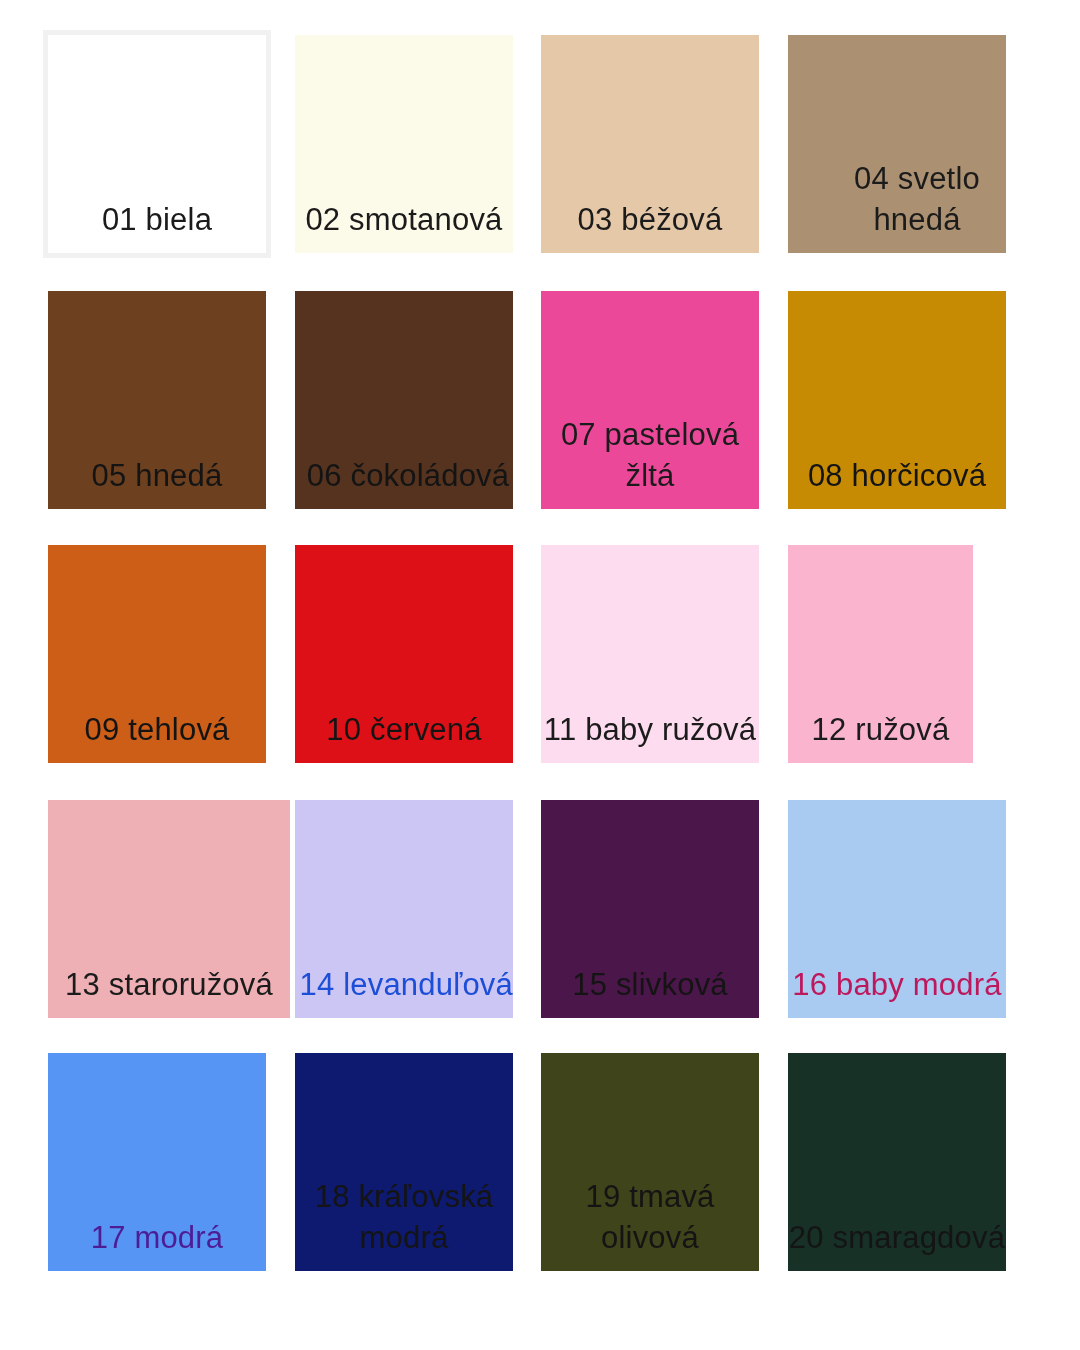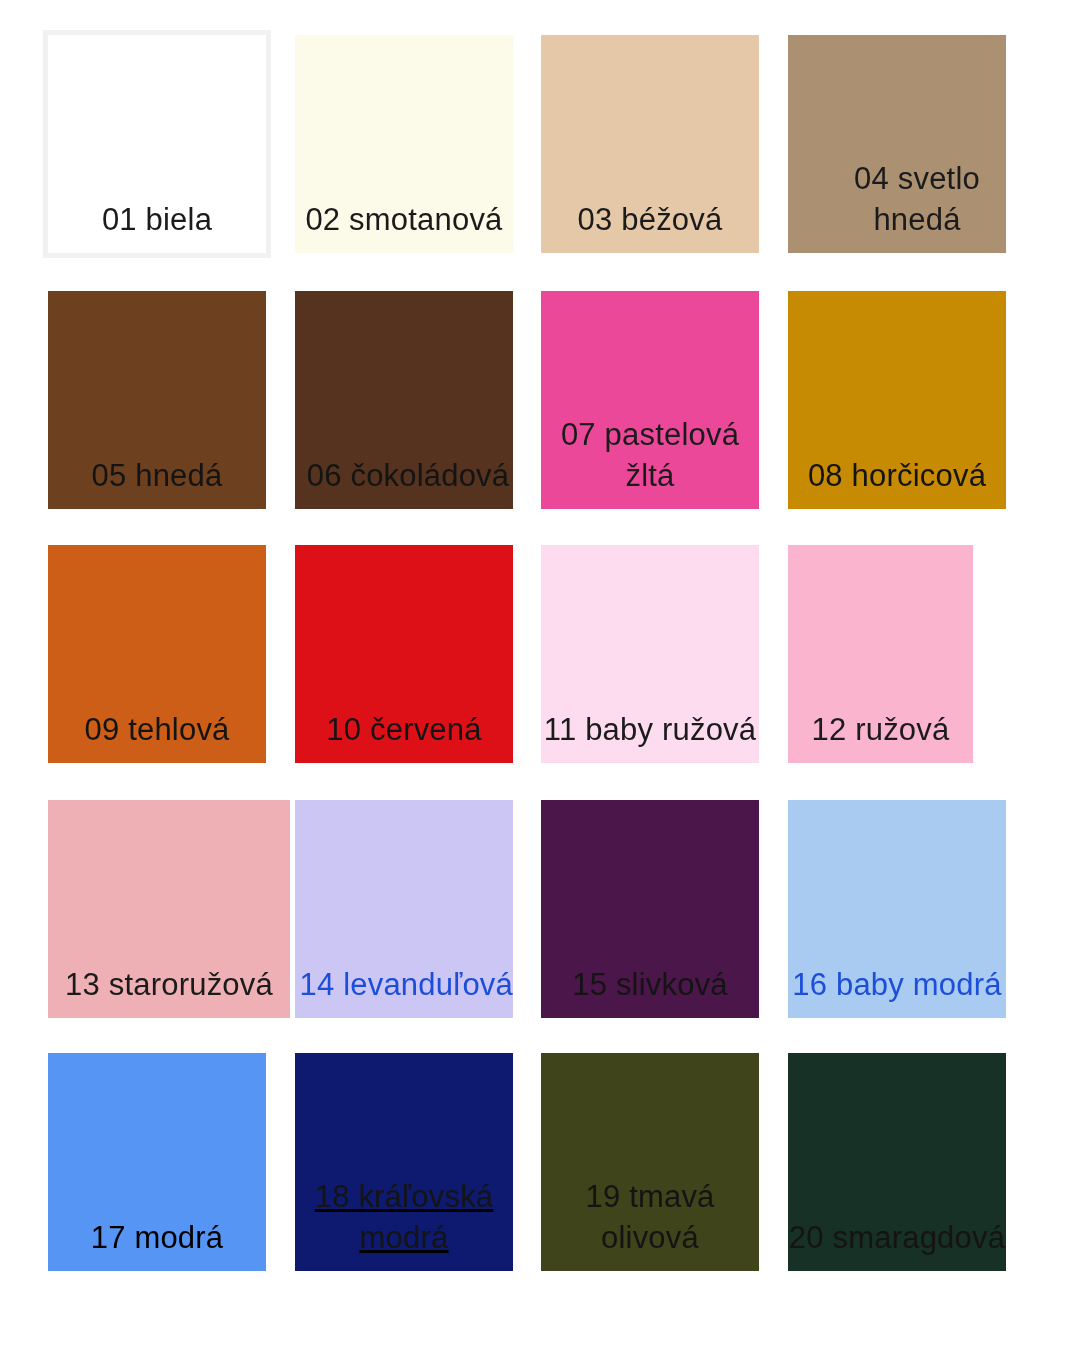--- a/index.html
+++ b/index.html
@@ -90,26 +90,26 @@
     <div class="swatch" style="left: 48px; top: 800px; width: 242px; height: 218px; background: rgb(238, 176, 180);">
       <span class="swatch-label" style="color: rgb(27, 27, 27);">13 staroružová</span>
     </div>
     <div class="swatch" style="left: 295px; top: 800px; width: 218px; height: 218px; background: rgb(203, 198, 243);">
       <span class="swatch-label" style="color: #1d4ed8; text-align: right;">14 levanduľová</span>
     </div>
     <div class="swatch" style="left: 541px; top: 800px; width: 218px; height: 218px; background: rgb(75, 22, 73);">
       <span class="swatch-label" style="color: rgb(20, 20, 20);">15 slivková</span>
     </div>
     <div class="swatch" style="left: 788px; top: 800px; width: 218px; height: 218px; background: rgb(169, 202, 241);">
-      <span class="swatch-label" style="color: #1d4ed8;">16 baby modrá</span>
+      <span class="swatch-label" style="color: #be185d;">16 baby modrá</span>
     </div>
     <div class="swatch" style="left: 48px; top: 1053px; width: 218px; height: 218px; background: rgb(87, 149, 245);">
-      <span class="swatch-label" style="color: #000000; margin-top: 28px;">17 modrá</span>
+      <span class="swatch-label" style="color: #4c1d95; margin-top: 28px;">17 modrá</span>
     </div>
-    <div class="swatch" style="left: 295px; top: 1053px; width: 218px; height: 218px; background: rgb(13, 26, 112); text-decoration: underline;">
+    <div class="swatch" style="left: 295px; top: 1053px; width: 218px; height: 218px; background: rgb(13, 26, 112);">
       <span class="swatch-label" style="color: rgb(20, 20, 20);">18 kráľovská
 modrá</span>
     </div>
     <div class="swatch" style="left: 541px; top: 1053px; width: 218px; height: 218px; background: rgb(63, 68, 26);">
       <span class="swatch-label" style="color: rgb(20, 20, 20);">19 tmavá olivová</span>
     </div>
     <div class="swatch" style="left: 788px; top: 1053px; width: 218px; height: 218px; background: rgb(23, 49, 38);">
       <span class="swatch-label" style="color: rgb(20, 20, 20);">20 smaragdová</span>
     </div>
   </div>

